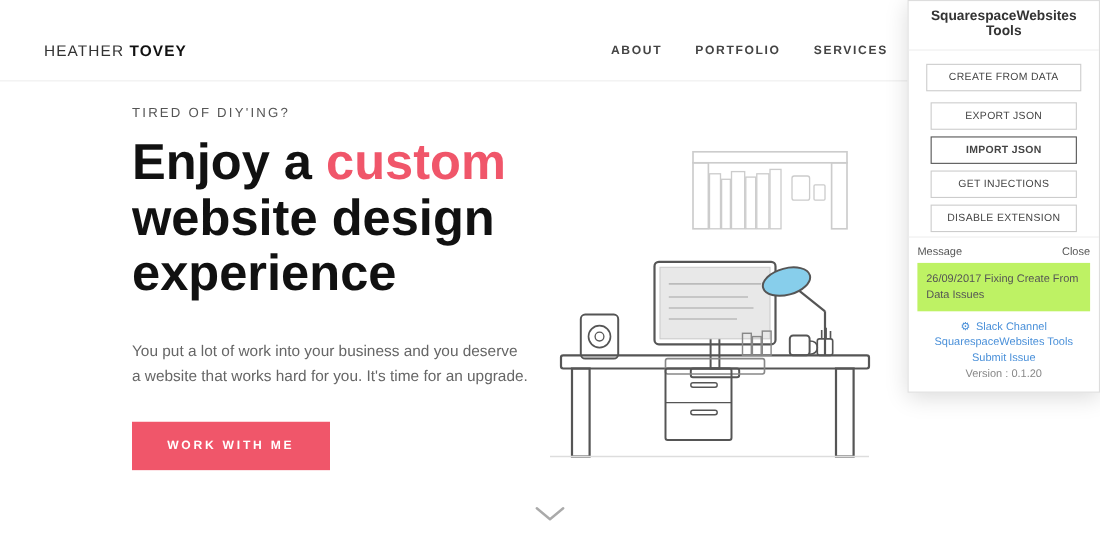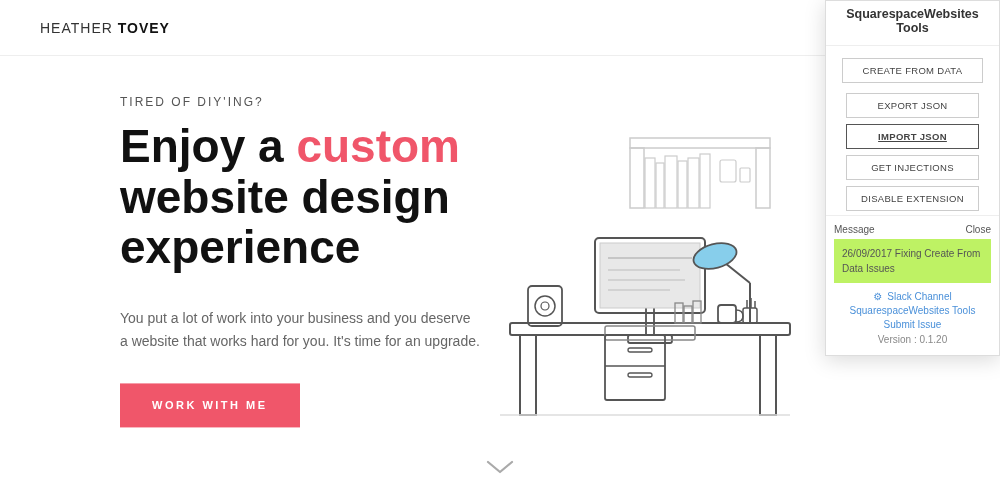--- a/index.html
+++ b/index.html
@@ -1,20 +1,20 @@
 <!DOCTYPE html>
 <html><head>
   <meta charset="utf-8">
   <style>
     * { margin: 0; padding: 0; box-sizing: border-box; }
     body { font-family: 'Helvetica Neue', Arial, sans-serif; width: 1000px; height: 500px; overflow: hidden; background: #fff; position: relative; }
 
     
     nav {
-      position: absolute; top: 0; left: 0; right: 0;
+      position: absolute; top: 18px; left: 0; right: 0;
       height: 56px;
       display: flex; align-items: center; justify-content: space-between;
       padding: 0 40px;
       border-bottom: 1px solid #eee;
       z-index: 10;
     }
     .nav-logo { font-size: 14px; letter-spacing: 1px; color: #333; font-weight: 300; }
     .nav-logo strong { font-weight: 800; color: #111; }
     .nav-links { display: flex; align-items: center; gap: 30px; }
     .nav-link { font-size: 11px; letter-spacing: 1.5px; color: #444; text-transform: uppercase; cursor: pointer; font-weight: 600; }
@@ -78,21 +78,21 @@
       font-size: 9.5px; color: #444; cursor: pointer; text-align: center; letter-spacing: 0.3px;
       text-transform: uppercase;
     }
     .ext-btn-full {
       display: block; width: calc(100% - 16px); margin: 6px 8px 0;
       border: 1px solid #ccc; background: #fff; padding: 6px;
       font-size: 9.5px; color: #444; cursor: pointer; text-align: center;
       text-transform: uppercase; letter-spacing: 0.3px;
     }
     .ext-btn-full.highlight-btn {
-      border-color: #555; font-weight: 700; text-decoration: underline;
+      border-color: #555; font-weight: 700;
     }
     .ext-message-header {
       display: flex; justify-content: space-between; align-items: center;
       padding: 8px 8px 4px; margin-top: 4px; border-top: 1px solid #eee;
     }
     .ext-message-label { font-size: 10px; color: #555; }
     .ext-close-label { font-size: 10px; color: #555; cursor: pointer; }
     .ext-message-body {
       background: #bef264; margin: 0 8px; padding: 7px 8px;
       font-size: 10px; color: #555; line-height: 1.5;
@@ -104,20 +104,27 @@
 
     
     .desk-svg { width: 100%; height: 100%; }
   </style>
 </head>
 <body>
 
 <nav>
   <div class="nav-logo">
     <span>HEATHER </span><strong>TOVEY</strong>
+  </div>
+  <div class="nav-links">
+    <span class="nav-link">ABOUT</span>
+    <span class="nav-link">PORTFOLIO</span>
+    <span class="nav-link">SERVICES</span>
+    <span class="nav-link">BLOG</span>
+    <button class="nav-btn">GET</button>
   </div>
 </nav>
 
 <section class="hero">
   <div class="hero-text">
     <div class="hero-pretitle">TIRED OF DIY'ING?</div>
     <div class="hero-title">
       <span>Enjoy a </span><span class="highlight">custom</span><span> website design experience</span>
     </div>
     <div class="hero-sub">You put a lot of work into your business and you deserve a website that works hard for you. It's time for an upgrade.</div>

